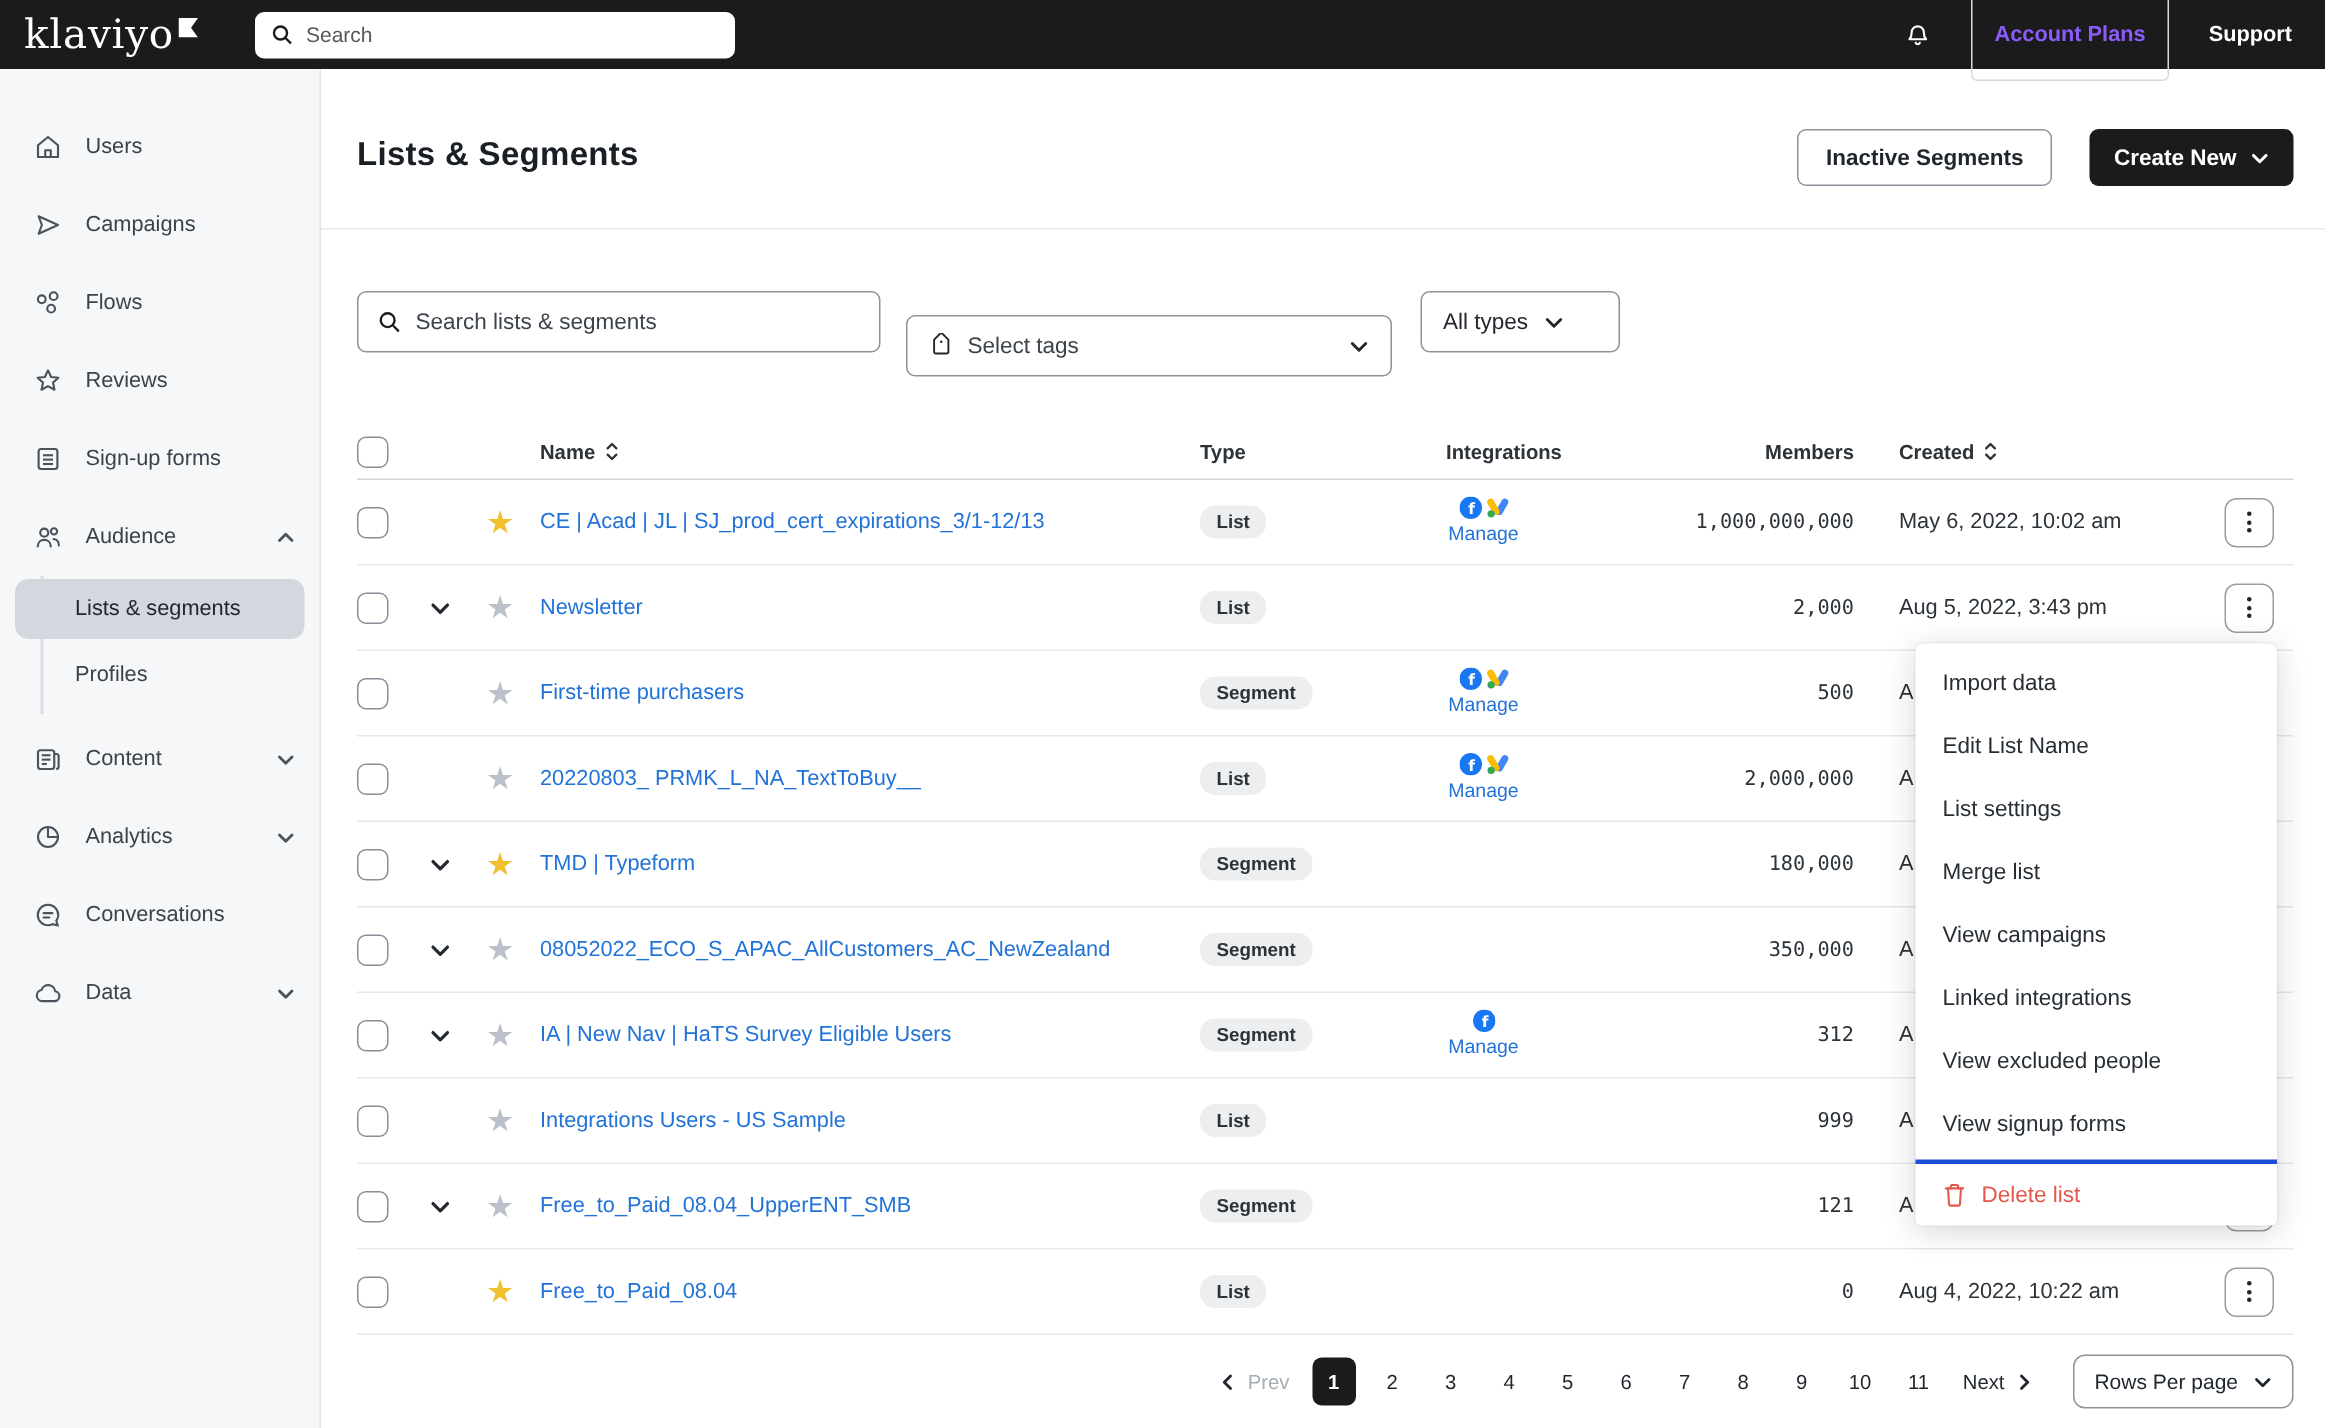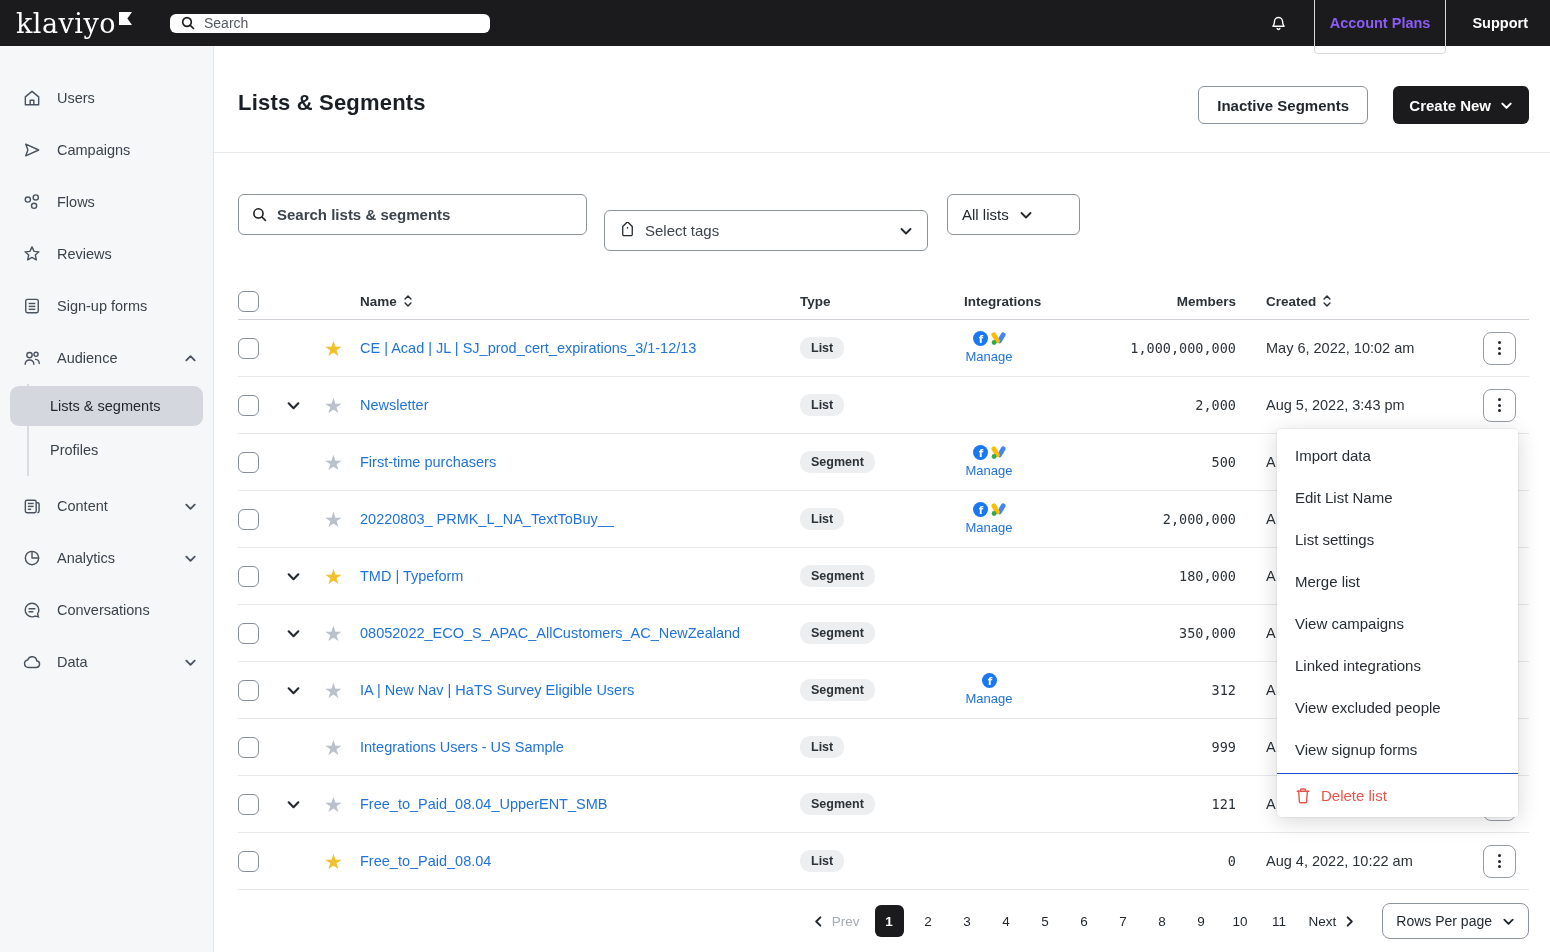--- a/index.html
+++ b/index.html
@@ -3,21 +3,21 @@
 <meta charset="utf-8">
 <style>
   * { margin:0; padding:0; box-sizing:border-box; }
   html,body { width:1550px; height:952px; }
   body { position:relative; background:#fff; font-family:"Liberation Sans",sans-serif; color:#1f262d; overflow:hidden; }
 
   
   .topbar { position:absolute; top:0; left:0; right:0; height:46px; background:#1b1b1d; display:flex; align-items:center; z-index:20; }
   .logo { margin-left:16px; display:flex; align-items:flex-start; color:#fff; font-family:"DejaVu Serif",serif; font-size:27px; line-height:1; letter-spacing:.5px; cursor:pointer; }
   .logo .flag { margin:2px 0 0 3px; }
-  .tb-search { margin-left:38px; width:320px; height:19px; background:#fff; border-radius:6px; display:flex; align-items:center; padding:0 10px; gap:8px; }
+  .tb-search { margin-left:38px; width:320px; height:31px; background:#fff; border-radius:6px; display:flex; align-items:center; padding:0 10px; gap:8px; }
   .tb-search input { border:none; outline:none; flex:1; font-size:14px; color:#333; font-family:"Liberation Sans",sans-serif; }
   .tb-search input::placeholder { color:#55595e; }
   .tb-right { margin-left:auto; display:flex; align-items:center; gap:26px; margin-right:22px; }
   .bell-btn { background:none; border:none; cursor:pointer; display:flex; }
   .account-btn { background:transparent; border:1px solid #d9d9d9; border-radius:4px; color:#8b5cf6; font-size:14.5px; font-weight:600; padding:22px 15px; cursor:pointer; font-family:"Liberation Sans",sans-serif;text-align:center; }
   .support-link { color:#fff; font-size:14.5px; font-weight:600; cursor:pointer; }
 
   
   .sidebar { position:absolute; top:46px; left:0; bottom:0; width:214px; background:#f6f7f8; border-right:1px solid #e3e6e9; padding-top:26px; z-index:10; }
   .nav-item { display:flex; align-items:center; gap:15px; height:52px; padding-left:22px; padding-right:16px; color:#3a434d; font-size:14.5px; font-weight:500; cursor:pointer; }
@@ -29,21 +29,21 @@
   .sub-item.selected { background:#d4d8de; color:#22272d; }
 
   
   .main { position:absolute; left:214px; top:46px; right:0; bottom:0; background:#fff; }
   .page-title { position:absolute; left:24px; top:44px; font-size:22px; font-weight:700; color:#191f24; letter-spacing:.2px; }
   .inactive-btn { position:absolute; right:182px; top:40px; height:38px; padding:0 18px; background:#fff; border:1px solid #8d939c; border-radius:6px; font-size:15px; font-weight:600; color:#1f262d; cursor:pointer; font-family:"Liberation Sans",sans-serif; }
   .create-btn { position:absolute; right:21px; top:40px; height:38px; padding:0 16px; background:#1b1b1d; color:#fff; border:none; border-radius:6px; font-size:15px; font-weight:600; cursor:pointer; display:flex; align-items:center; gap:9px; font-family:"Liberation Sans",sans-serif; }
   .head-divider { position:absolute; top:106px; left:0; right:0; height:1px; background:#e6e8eb; }
 
   .filter-search { position:absolute; left:24px; top:148px; width:349px; height:41px; border:1px solid #8d939c; border-radius:6px; display:flex; align-items:center; padding:0 12px; gap:9px; background:#fff; }
-  .filter-search input { border:none; outline:none; flex:1; font-size:15px; color:#000000; font-family:"Liberation Sans",sans-serif;font-weight:bold; }
+  .filter-search input { border:none; outline:none; flex:1; font-size:15px; color:#000000; font-family:"Liberation Sans",sans-serif; }
   .filter-search input::placeholder { color:#3c434b; }
   .tags-select { position:absolute; left:390px; top:148px; width:324px; height:41px; border:1px solid #8d939c; border-radius:6px; display:flex; align-items:center; padding:0 14px; gap:9px; background:#fff; font-size:15px; color:#3c434b; cursor:pointer;margin-top:16px; }
   .tags-select .chev { margin-left:auto; }
   .types-select { position:absolute; left:733px; top:148px; width:133px; height:41px; border:1px solid #8d939c; border-radius:6px; display:flex; align-items:center; padding:0 14px; gap:10px; background:#fff; font-size:15px; color:#22282e; font-weight:500; cursor:pointer; }
 
   
   .table { position:absolute; left:24px; right:21px; top:237px; }
   .grid { display:grid; grid-template-columns:48px 38px 36px 440px 150px 150px 136px 233px 1fr; align-items:center; }
   .thead { height:37px; border-bottom:1px solid #cfd3d8; font-size:13.5px; font-weight:600; color:#2b3238; }
   .th-sort { display:inline-flex; align-items:center; gap:6px; cursor:pointer; }
@@ -62,21 +62,21 @@
   .created { padding-left:30px; font-size:14.5px; color:#2b3238; white-space:nowrap; overflow:hidden; }
   .kebab { justify-self:center; width:33px; height:33px; border:1px solid #979da5; border-radius:8px; background:#fff; display:flex; flex-direction:column; align-items:center; justify-content:center; gap:2.5px; cursor:pointer; }
   .kebab i { width:3px; height:3px; border-radius:50%; background:#1f262d; }
   .col-head-integ { padding-left:14px; }
   .col-head-members { text-align:right; }
   .col-head-created { padding-left:30px; }
 
   
   .ctx-menu { position:absolute; left:1277px; top:429px; width:241px; background:#fff; border-radius:4px; box-shadow:0 4px 22px rgba(0,0,0,.16), 0 0 0 1px rgba(0,0,0,.04); z-index:15; padding-top:5px; }
   .ctx-item { height:42px; display:flex; align-items:center; padding-left:18px; font-size:15px; color:#272e35; cursor:pointer; }
-  .ctx-delete { border-top:1px solid #1d4ed8; margin-top:3px; height:44px; display:flex; align-items:center; gap:10px; padding-left:18px; font-size:15px; font-weight:500; color:#e4584c; cursor:pointer; }
+  .ctx-delete { border-top:3px solid #1d4ed8; margin-top:3px; height:44px; display:flex; align-items:center; gap:10px; padding-left:18px; font-size:15px; font-weight:500; color:#e4584c; cursor:pointer; }
 
   
   .pager { position:absolute; left:24px; right:21px; bottom:13px; display:flex; align-items:center; justify-content:flex-end; }
   .pg-prev { display:flex; align-items:center; gap:7px; color:#a6acb3; font-size:13.5px; cursor:default; margin-right:10px; }
   .pg-next { display:flex; align-items:center; gap:7px; color:#1f262d; font-size:13.5px; font-weight:500; cursor:pointer; margin-left:10px; }
   .pg-num { width:29px; height:32px; display:flex; align-items:center; justify-content:center; font-size:13.5px; color:#1f262d; border-radius:6px; cursor:pointer; margin:0 5px; }
   .pg-num.active { background:#1b1b1d; color:#fff; font-weight:600; }
   .rows-btn { margin-left:26px; height:36px; border:1px solid #8d939c; border-radius:8px; background:#fff; padding:0 13px; display:flex; align-items:center; gap:10px; font-size:14px; color:#1f262d; cursor:pointer; font-family:"Liberation Sans",sans-serif; }
 
   svg { display:block; }
@@ -272,21 +272,21 @@
         </svg>
       </span>
     <span>Select tags</span>
     <span class="chev">
         <svg width="14" height="14" viewBox="0 0 14 14" fill="none" stroke="#22282e" stroke-width="1.9" stroke-linecap="round" stroke-linejoin="round">
           <path d="M2.5 5 7 9.5 11.5 5"></path>
         </svg>
       </span>
   </div>
   <div class="types-select">
-    <span>All lists</span>
+    <span>All types</span>
     <span>
         <svg width="14" height="14" viewBox="0 0 14 14" fill="none" stroke="#22282e" stroke-width="1.9" stroke-linecap="round" stroke-linejoin="round">
           <path d="M2.5 5 7 9.5 11.5 5"></path>
         </svg>
       </span>
   </div>
 
   <div class="table">
     <div class="grid thead">
       <span class="checkbox"></span>

